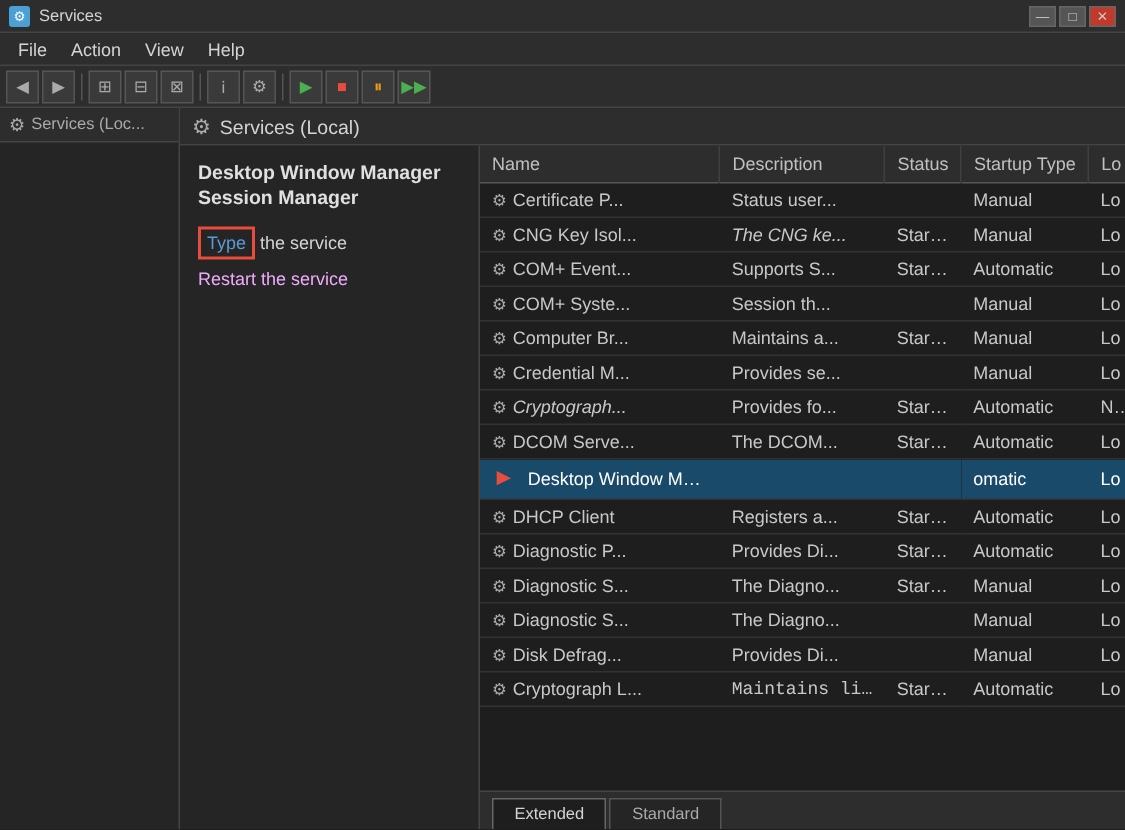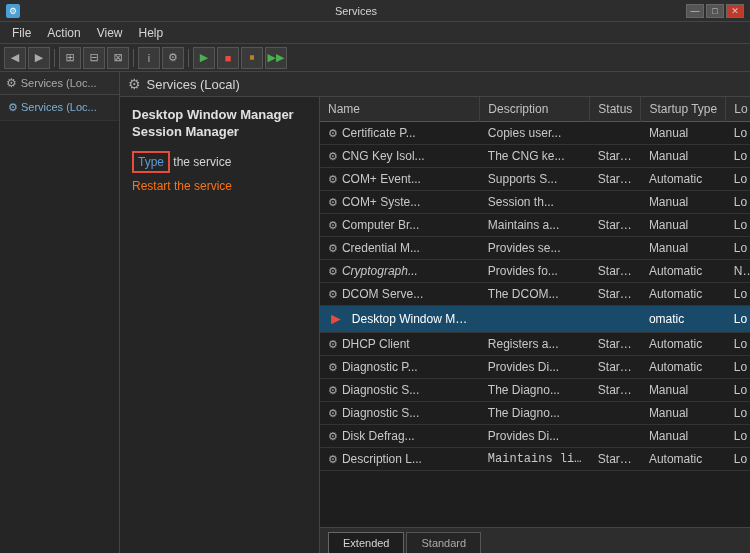--- a/index.html
+++ b/index.html
@@ -24,21 +24,21 @@
     }
     .title-bar-icon {
       width: 14px; height: 14px;
       margin-right: 6px;
       background: #4a9fd4;
       border-radius: 2px;
       display: inline-flex; align-items: center; justify-content: center;
       font-size: 9px; color: white;
     }
     .title-bar-text {
-      font-size: 11px; color: #d4d4d4; flex: 1; text-align: center;
+      font-size: 11px; color: #d4d4d4; flex: 1;
     }
     .title-bar-controls {
       display: flex; gap: 2px;
     }
     .title-btn {
       width: 18px; height: 14px;
       background: #555;
       border: 1px solid #666;
       display: flex; align-items: center; justify-content: center;
       font-size: 9px; color: #ccc; cursor: pointer;
@@ -155,21 +155,21 @@
       color: #e0e0e0;
       line-height: 1.3;
     }
     .action-links {
       padding: 4px 12px;
       display: flex;
       flex-direction: column;
       gap: 4px;
     }
     .action-link {
-      color: #f97316;
+      color: #f0abfc;
       font-size: 12px;
       cursor: pointer;
       text-decoration: none;
     }
     .action-link.highlighted {
       display: inline;
       color: #5b9bd5;
     }
     .action-link-highlight-box {
       border: 2px solid #e74c3c;
@@ -313,23 +313,20 @@
   <div class="toolbar-btn toolbar-play">▶▶</div>
 </div>
 
 <div class="main-content">
 
   <div class="sidebar">
     <div class="sidebar-header">
       <span class="sidebar-gear-icon">⚙</span>
       <span>Services (Loc...</span>
     </div>
-    <div class="sidebar-item">
-      <span>⚙ </span><span>Services (Loc...</span>
-    </div>
   </div>
 
   <div class="right-panel">
 
     <div class="panel-header">
       <span class="panel-header-icon">⚙</span>
       <span class="panel-header-title">Services (Local)</span>
     </div>
 
     <div class="split-area">
@@ -361,33 +358,33 @@
               </tr>
             </thead>
             <tbody id="table-body">
             <tr>
                   <td style="width: 160px; max-width: 160px;">
                     <div class="service-name">
                       <span class="gear-icon">⚙</span>
                       <span style="overflow: hidden; text-overflow: ellipsis; white-space: nowrap; display: inline-block; max-width: 130px;">Certificate P...</span>
                     </div>
                   </td>
-                  <td style="width: 110px; max-width: 110px;">Copies user...</td>
+                  <td style="width: 110px; max-width: 110px;">Status user...</td>
                   <td style="width: 70px;"></td>
                   <td style="width: 90px;">Manual</td>
                   <td style="width: 30px;">Lo</td>
                 </tr>
                 <tr>
                   <td style="width: 160px; max-width: 160px;">
                     <div class="service-name">
                       <span class="gear-icon">⚙</span>
                       <span style="overflow: hidden; text-overflow: ellipsis; white-space: nowrap; display: inline-block; max-width: 130px;">CNG Key Isol...</span>
                     </div>
                   </td>
-                  <td style="width: 110px; max-width: 110px;">The CNG ke...</td>
+                  <td style="width: 110px; max-width: 110px; font-style: italic;">The CNG ke...</td>
                   <td style="width: 70px;">Started</td>
                   <td style="width: 90px;">Manual</td>
                   <td style="width: 30px;">Lo</td>
                 </tr>
                 <tr>
                   <td style="width: 160px; max-width: 160px;">
                     <div class="service-name">
                       <span class="gear-icon">⚙</span>
                       <span style="overflow: hidden; text-overflow: ellipsis; white-space: nowrap; display: inline-block; max-width: 130px;">COM+ Event...</span>
                     </div>
@@ -526,21 +523,21 @@
                   </td>
                   <td style="width: 110px; max-width: 110px;">Provides Di...</td>
                   <td style="width: 70px;"></td>
                   <td style="width: 90px;">Manual</td>
                   <td style="width: 30px;">Lo</td>
                 </tr>
                 <tr>
                   <td style="width: 160px; max-width: 160px;">
                     <div class="service-name">
                       <span class="gear-icon">⚙</span>
-                      <span style="overflow: hidden; text-overflow: ellipsis; white-space: nowrap; display: inline-block; max-width: 130px;">Description L...</span>
+                      <span style="overflow: hidden; text-overflow: ellipsis; white-space: nowrap; display: inline-block; max-width: 130px;">Cryptograph L...</span>
                     </div>
                   </td>
                   <td style="width: 110px; max-width: 110px; font-family: Liberation Mono, monospace;">Maintains li...</td>
                   <td style="width: 70px;">Started</td>
                   <td style="width: 90px;">Automatic</td>
                   <td style="width: 30px;">Lo</td>
                 </tr>
               </tbody>
           </table>
         </div>

